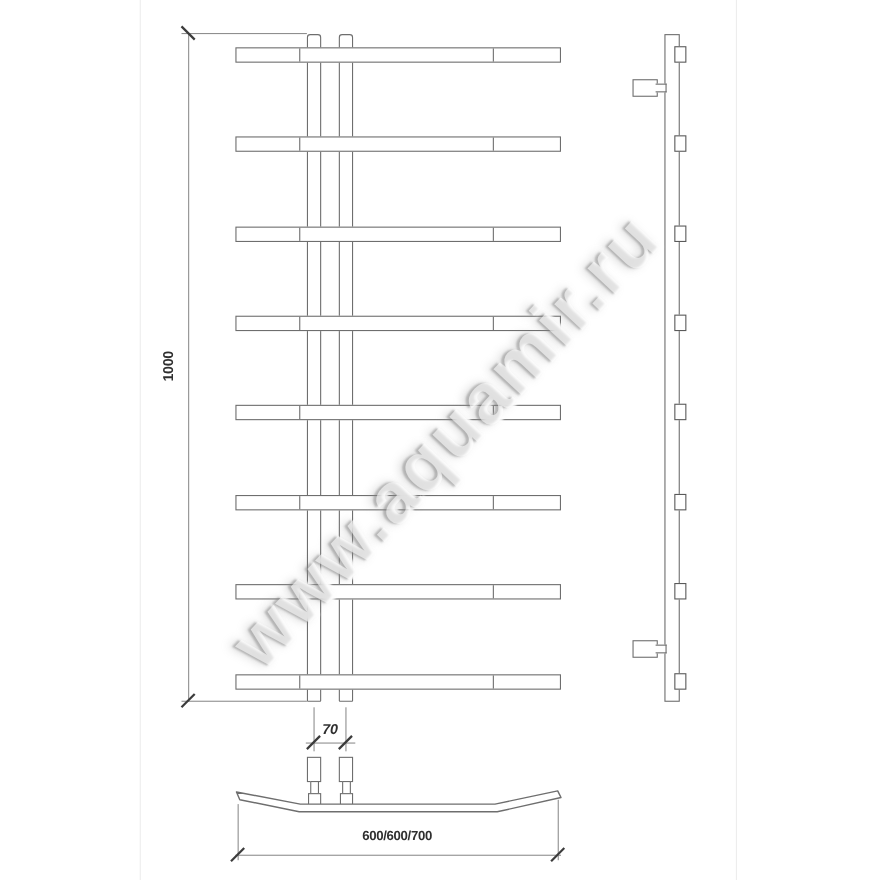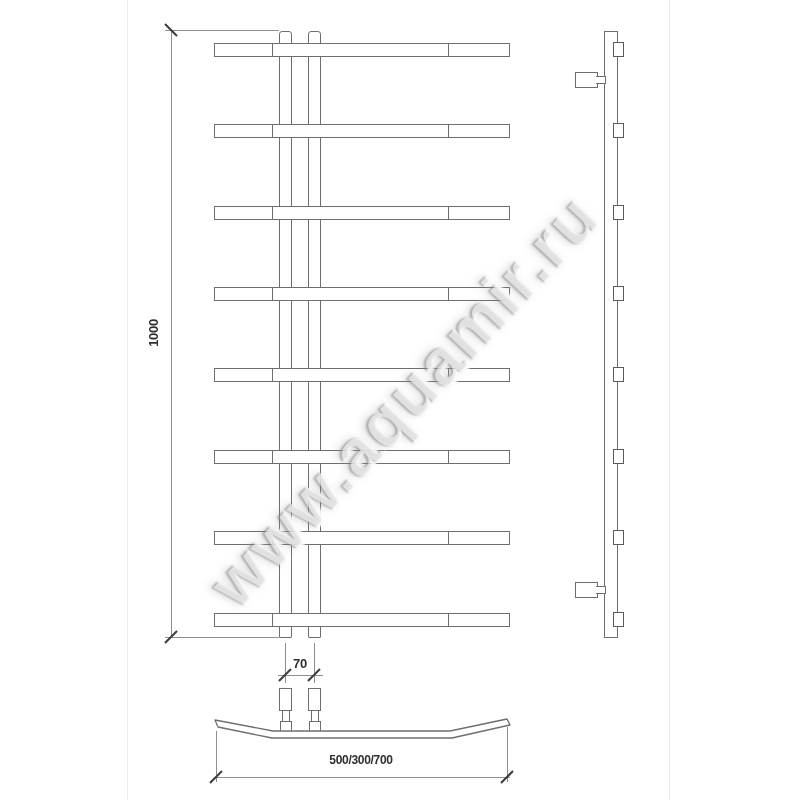--- a/index.html
+++ b/index.html
@@ -95,21 +95,21 @@
     <div class="thinline" style="left:171px;top:30px;width:1px;height:608px;"></div>
     <div class="tick bs" style="left:171px;top:30px;"></div>
     <div class="tick fs" style="left:171px;top:637px;"></div>
     <div class="dim-label vertical" style="left:153px;top:333px;font-size:13px;">1000</div>
 
     <div class="thinline" style="left:285px;top:643px;width:1px;height:40px;"></div>
     <div class="thinline" style="left:314px;top:643px;width:1px;height:40px;"></div>
     <div class="thinline" style="left:278px;top:675px;width:45px;height:1px;"></div>
     <div class="tick fs" style="left:285px;top:675px;"></div>
     <div class="tick fs" style="left:314px;top:675px;"></div>
-    <div class="dim-label" style="left:300px;top:663px;font-size:13px;">70</div>
+    <div class="dim-label" style="left:300px;top:663px;font-size:13px;font-style:italic;">70</div>
   </div>
 
   <div>
     <div class="outline" style="left:604px;top:31px;width:14px;height:607px;"></div>
 
     <div class="outline" style="left:575px;top:72px;width:23px;height:16px;"></div>
     <div class="outline" style="left:596px;top:76px;width:10px;height:8px;border-left:none;"></div>
     <div class="outline" style="left:575px;top:582px;width:23px;height:16px;"></div>
     <div class="outline" style="left:596px;top:586px;width:10px;height:8px;border-left:none;"></div>
 
@@ -136,17 +136,17 @@
 
     <svg style="left:0;top:0;" width="800" height="800" viewBox="0 0 800 800">
       <path d="M 215,720 L 273,731 L 450,731 L 507,719 L 510,725 L 452,738 L 272,738 L 218,727 Z" fill="#ffffff" stroke="#6e6e6e" stroke-width="1.3" stroke-linejoin="round"></path>
     </svg>
 
     <div class="thinline" style="left:216px;top:731px;width:1px;height:51px;"></div>
     <div class="thinline" style="left:507px;top:727px;width:1px;height:55px;"></div>
     <div class="thinline" style="left:214px;top:777px;width:296px;height:1px;"></div>
     <div class="tick fs" style="left:216px;top:777px;"></div>
     <div class="tick fs" style="left:507px;top:777px;"></div>
-    <div class="dim-label" style="left:361px;top:760px;font-size:12px;">500/300/700</div>
+    <div class="dim-label" style="left:361px;top:760px;font-size:12px;">600/600/700</div>
   </div>
 
   <div class="watermark">www.aquamir.ru</div>
 </div>
 
 </body></html>

